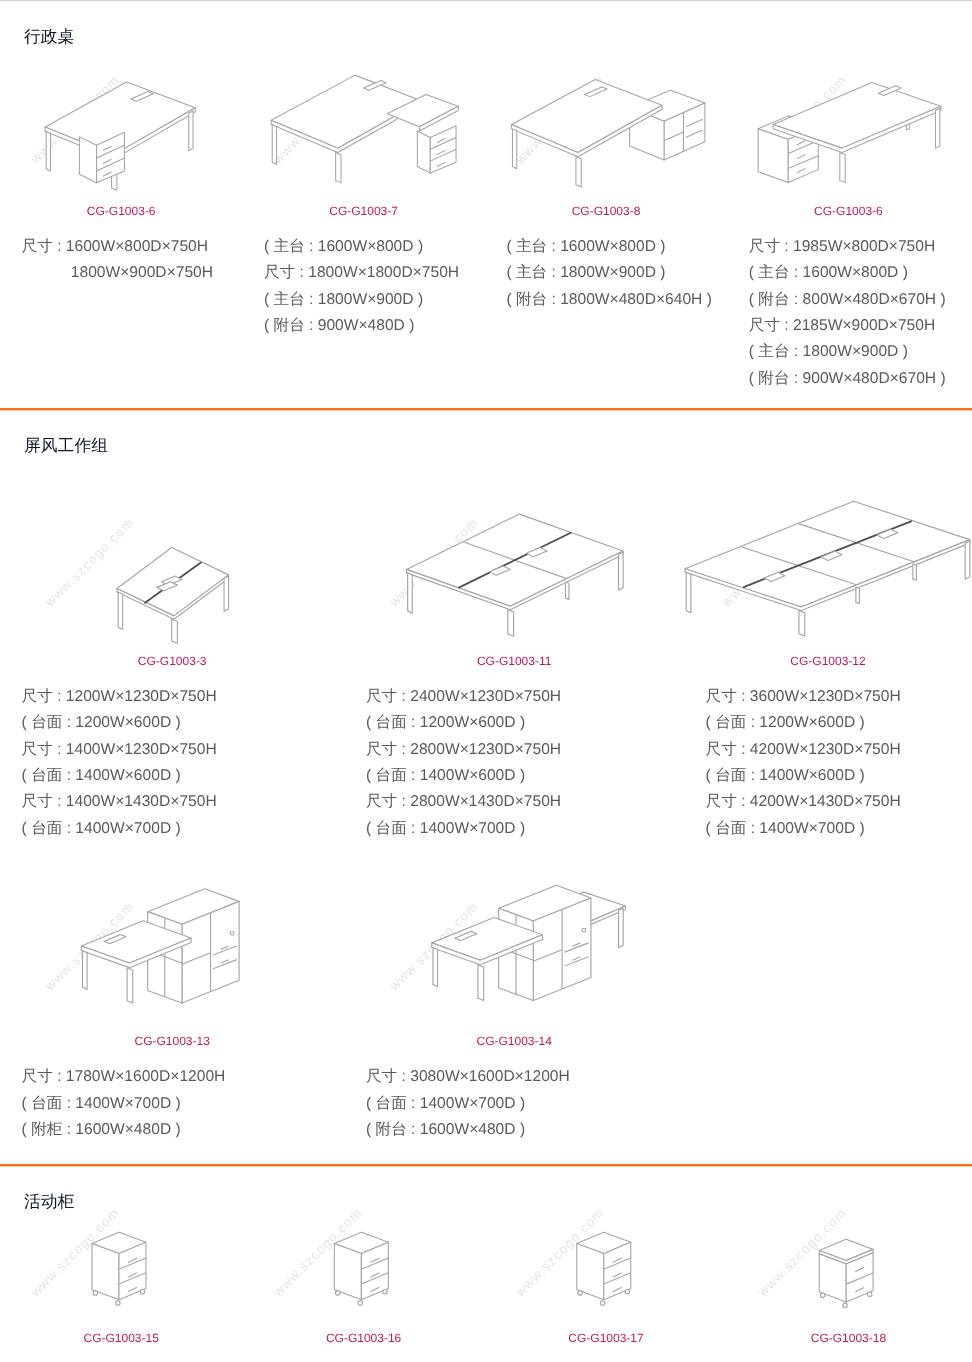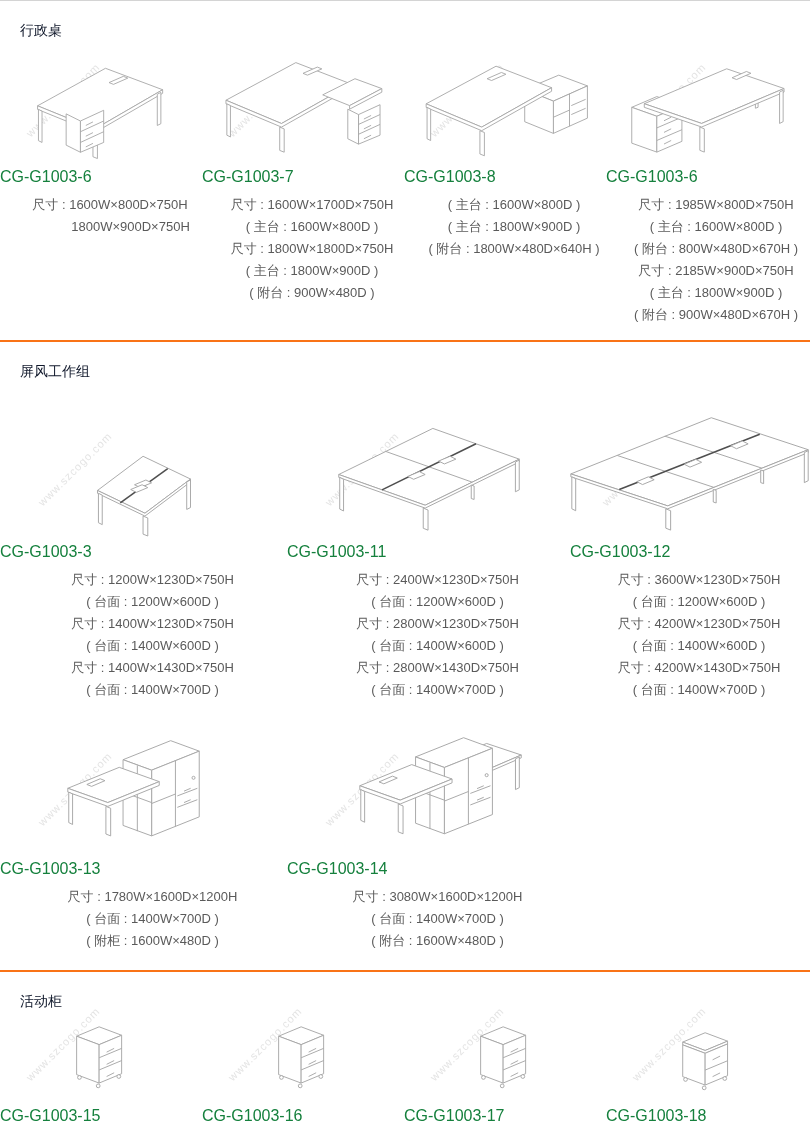--- a/index.html
+++ b/index.html
@@ -13,22 +13,22 @@
   .row{display:grid;}
   .cols-4{grid-template-columns:repeat(4,202px);}
   .cols-3{grid-template-columns:287px 283px 240px;}
   .cols-2{grid-template-columns:287px 283px;}
   .card{min-width:0;}
   .figure{position:relative;display:flex;align-items:flex-end;justify-content:center;}
   .kind-exec .figure{height:124px;}
   .kind-bench .figure{height:158px;}
   .kind-combo .figure{height:140px;}
   .kind-ped .figure{height:92px;padding-bottom:2px;box-sizing:border-box;}
-  .code{text-align:left;font-size:16px;color:#15803d;padding:5px 0 1px;line-height:18px;}
-  .specs{padding:7px 0 14px 18px;text-align:center;}
+  .code{text-align:center;font-size:10px;color:#be185d;padding:5px 0 1px;line-height:18px;}
+  .specs{padding:7px 0 14px 18px;}
   .kind-combo .specs{padding-bottom:18px;}
   .spec-line{font-size:13px;line-height:22px;color:#5a5a5a;white-space:nowrap;}
   .spec-line.indent{padding-left:41px;}
   .watermark{
     position:absolute;left:14%;bottom:18%;transform:rotate(-45deg);transform-origin:0 50%;
     color:#e4e4e4;font-size:11px;letter-spacing:1px;pointer-events:none;white-space:nowrap;
   }
   .art{position:relative;display:block;}
   .art svg{display:block;}
   .art polygon{fill:#fff;stroke:#a6a6a6;stroke-width:1;stroke-linejoin:round;}
@@ -90,21 +90,20 @@
                   <line x1="164" y1="88" x2="172" y2="84"></line>
                   <line x1="164" y1="99" x2="172" y2="95"></line>
  <polygon points="11,60 15,62 15,97 11,95"></polygon>
  <polygon points="70,86 75,88 75,114 70,112"></polygon>
  <polygon points="96,26 112,19 117,21 101,28"></polygon>
 </svg>
               </span>
             </div>
             <div class="code">CG-G1003-7</div>
             <div class="specs">
-              <div class="spec-line">尺寸 : 1600W×1700D×750H</div>
               <div class="spec-line">( 主台 : 1600W×800D )</div>
               <div class="spec-line">尺寸 : 1800W×1800D×750H</div>
               <div class="spec-line">( 主台 : 1800W×900D )</div>
               <div class="spec-line">( 附台 : 900W×480D )</div>
             </div>
           </div>
           <div class="card">
             <div class="figure">
               <span class="watermark">www.szcogo.com</span>
               <span class="art">

